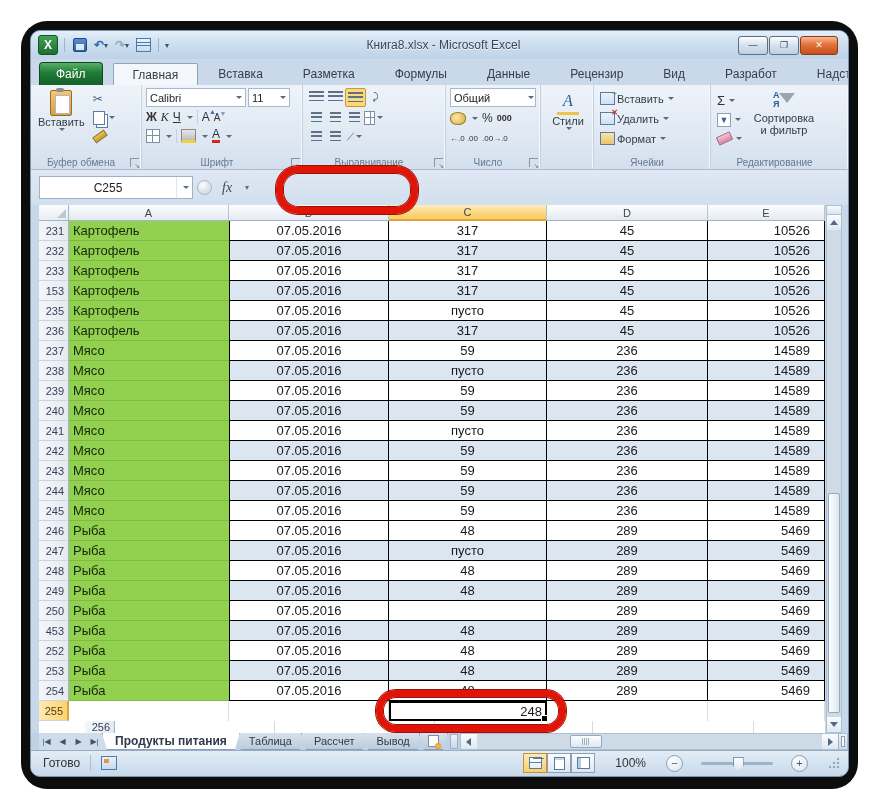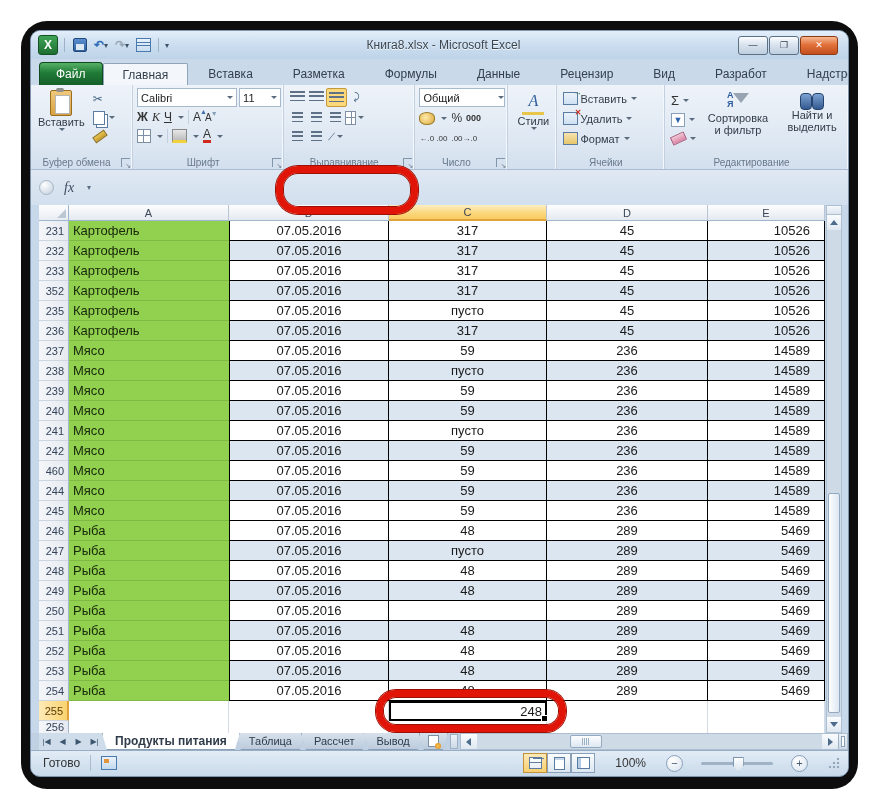--- a/index.html
+++ b/index.html
@@ -20,21 +20,21 @@
   .i-qgrid{width:13px;height:12px;border:1px solid #4a79ad;background:linear-gradient(#eaf2fb,#c8dcf0);position:relative;}
   .i-qgrid::after{content:"";position:absolute;left:0;top:3px;width:100%;height:1px;background:#4a79ad;box-shadow:0 3px 0 #4a79ad;}
   .qarrow{font-size:8px;color:#3c5068;}
   .title{position:absolute;left:8px;right:0;text-align:center;font-size:12px;color:#3a4552;text-shadow:0 1px 0 rgba(255,255,255,.8);pointer-events:none;}
   .winbtns{margin-left:auto;display:flex;gap:1px;padding-right:10px;z-index:2;}
   .wb{width:28px;height:17px;border:1px solid #5c7084;border-radius:3px;background:linear-gradient(#fdfeff,#d9e3ee 45%,#bfcfdf);display:flex;align-items:center;justify-content:center;font-size:9px;color:#34414f;}
   .wb.close{width:36px;background:linear-gradient(#f6b994,#e2723c 45%,#c44f1d);color:#fff;border-color:#8e3a14;}
 
   
   .tabrow{height:26px;flex:0 0 26px;background:#c9d9ea;display:flex;align-items:flex-end;padding-left:8px;position:relative;}
-  .filetab{height:22px;padding:0 16px;background:linear-gradient(#57b166,#1f7a36 45%,#15602a);border:1px solid #0f4a1f;border-bottom:none;border-radius:4px 4px 0 0;color:#fff;font-size:12px;display:flex;align-items:center;margin-right:0;}
+  .filetab{height:22px;padding:0 16px;background:linear-gradient(#57b166,#1f7a36 45%,#15602a);border:1px solid #0f4a1f;border-bottom:none;border-radius:4px 4px 0 0;color:#fff;font-size:12px;display:flex;align-items:center;margin-right:10px;}
   .rtab{height:21px;padding:0 19px;font-size:12px;color:#34404d;display:flex;align-items:center;border:1px solid transparent;white-space:nowrap;}
   .rtab.active{background:#f3f7fb;border:1px solid #8ea4ba;border-bottom:none;border-radius:2px 2px 0 0;}
 
   
   .ribbon{height:84px;flex:0 0 84px;background:linear-gradient(#eef3f9,#dde7f2 70%,#d3dfee);border-bottom:1px solid #a9bcd2;display:flex;}
   .rgroup{position:relative;border-right:1px solid #c2d0e0;box-shadow:inset -1px 0 0 #f4f8fc;padding:3px 2px 14px 4px;display:flex;gap:3px;}
   .glabel{position:absolute;left:0;right:10px;bottom:1px;text-align:center;font-size:10px;color:#68798c;white-space:nowrap;}
   .glaunch{position:absolute;right:2px;bottom:2px;width:8px;height:8px;border-left:1px solid #8296aa;border-top:1px solid #8296aa;}
   .glaunch::after{content:"↘";position:absolute;right:-1px;bottom:-3px;font-size:7px;color:#68798c;}
   .bigbtn{display:flex;flex-direction:column;align-items:center;justify-content:flex-start;font-size:11px;color:#323c49;text-align:center;line-height:12px;padding:2px 3px;border-radius:3px;}
@@ -91,21 +91,21 @@
   .fbcircle{width:13px;height:13px;border-radius:50%;background:radial-gradient(circle at 35% 30%,#fdfeff,#c2cedb);border:1px solid #a6b6c8;}
   .fx{font-family:"Liberation Serif",serif;font-style:italic;font-size:14px;color:#3b4c5e;padding:0 6px;}
   .fbinput{flex:1;height:21px;background:#fff;border:1px solid #9fb1c6;display:flex;align-items:center;font-size:12px;color:#111;padding-left:6px;}
   .fbexpand{font-size:8px;color:#5a6d81;padding-left:3px;}
 
   
   .gridwrap{flex:0 0 528px;height:528px;display:flex;padding-left:8px;background:#c6d8ea;}
   .sheet{width:786px;background:#fff;display:flex;flex-direction:column;}
   .grow{display:grid;grid-template-columns:30px 160px 160px 158px 161px 117px;height:20px;flex:0 0 20px;}
   .grow.hd{height:16px;flex:0 0 16px;}
-  .grow.cliprow{height:12px;flex:0 0 12px;overflow:hidden;}
+  .grow.cliprow{height:12px;flex:0 0 12px;overflow:hidden;margin-left:46px;}
   .colh{background:linear-gradient(#fdfdfe,#eef1f6 60%,#e4e9f0);border-right:1px solid #b8c4d2;border-bottom:1px solid #9eb6ce;font-size:11px;color:#3c4654;display:flex;align-items:center;justify-content:center;}
   .colh.hl{background:linear-gradient(#fdeec2,#fbd579 60%,#f9cd62);border-bottom:2px solid #e0a23a;color:#4a3push;}
   .corner{background:linear-gradient(#fdfdfe,#e9edf3);border-right:1px solid #9eb6ce;border-bottom:1px solid #9eb6ce;position:relative;}
   .corner::after{content:"";position:absolute;right:2px;bottom:2px;width:0;height:0;border-left:9px solid transparent;border-bottom:9px solid #bcc7d4;}
   .rh{background:linear-gradient(90deg,#f4f6f9,#e6eaf0);border-right:1px solid #9eb6ce;border-bottom:1px solid #cdd5de;font-size:11px;color:#34435a;display:flex;align-items:center;justify-content:flex-end;padding-right:4px;box-sizing:border-box;}
   .rh.hl{background:linear-gradient(90deg,#fdeab6,#fad36f);border-right:2px solid #e0a23a;color:#5a3b07;}
   .c{font-size:13px;color:#1a1a1a;display:flex;align-items:center;box-sizing:border-box;background:#fff;}
   .c.bb{background:#dce6f1;}
   .c.ac{background:#92d050;border-bottom:1px solid #7fb845;padding-left:4px;justify-content:flex-start;color:#17270a;}
   .c.mc{justify-content:center;border-bottom:1px solid #000;border-right:1px solid #000;}
@@ -394,29 +394,31 @@
                 <span class="da"></span>
               </span>
           </div>
           <div class="bigbtn" style="width:68px;">
             <span class="sortico">
                 <span class="ay">А<br>Я</span>
                 <span class="funnel"></span>
               </span>
             <span>Сортировка и фильтр</span>
           </div>
-          <div class="bigbtn" style="width:62px;">
-            <span class="binoc"></span>
-            <span>Найти и выделить</span>
-          </div>
           <div class="glabel">Редактирование</div>
         </div>
       </div>
 
       <div class="formularow">
+        <div class="namebox">
+          <span class="nbtext">C255</span>
+          <span class="nbarrow">
+              <span class="da"></span>
+            </span>
+        </div>
         <span class="fbcircle"></span>
         <span class="fx">fx</span>
         <span class="fbexpand">▾</span>
       </div>
 
       <div class="gridwrap">
         <div class="sheet" id="grid-body">
             <div class="grow hd">
               <div class="corner"></div>
               <div class="colh">A</div>
@@ -443,21 +445,21 @@
             </div>
             <div class="grow">
               <div class="rh">233</div>
               <div class="c ac">Картофель</div>
               <div class="c mc bl">07.05.2016</div>
               <div class="c mc">317</div>
               <div class="c mc">45</div>
               <div class="c ec">10526</div>
             </div>
             <div class="grow">
-              <div class="rh">352</div>
+              <div class="rh">153</div>
               <div class="c ac bb">Картофель</div>
               <div class="c mc bl bb">07.05.2016</div>
               <div class="c mc bb">317</div>
               <div class="c mc bb">45</div>
               <div class="c ec bb">10526</div>
             </div>
             <div class="grow">
               <div class="rh">235</div>
               <div class="c ac">Картофель</div>
               <div class="c mc bl">07.05.2016</div>
@@ -515,21 +517,21 @@
             </div>
             <div class="grow">
               <div class="rh">242</div>
               <div class="c ac bb">Мясо</div>
               <div class="c mc bl bb">07.05.2016</div>
               <div class="c mc bb">59</div>
               <div class="c mc bb">236</div>
               <div class="c ec bb">14589</div>
             </div>
             <div class="grow">
-              <div class="rh">460</div>
+              <div class="rh">243</div>
               <div class="c ac">Мясо</div>
               <div class="c mc bl">07.05.2016</div>
               <div class="c mc">59</div>
               <div class="c mc">236</div>
               <div class="c ec">14589</div>
             </div>
             <div class="grow">
               <div class="rh">244</div>
               <div class="c ac bb">Мясо</div>
               <div class="c mc bl bb">07.05.2016</div>
@@ -579,21 +581,21 @@
             </div>
             <div class="grow">
               <div class="rh">250</div>
               <div class="c ac">Рыба</div>
               <div class="c mc bl">07.05.2016</div>
               <div class="c mc"></div>
               <div class="c mc">289</div>
               <div class="c ec">5469</div>
             </div>
             <div class="grow">
-              <div class="rh">251</div>
+              <div class="rh">453</div>
               <div class="c ac bb">Рыба</div>
               <div class="c mc bl bb">07.05.2016</div>
               <div class="c mc bb">48</div>
               <div class="c mc bb">289</div>
               <div class="c ec bb">5469</div>
             </div>
             <div class="grow">
               <div class="rh">252</div>
               <div class="c ac">Рыба</div>
               <div class="c mc bl">07.05.2016</div>

